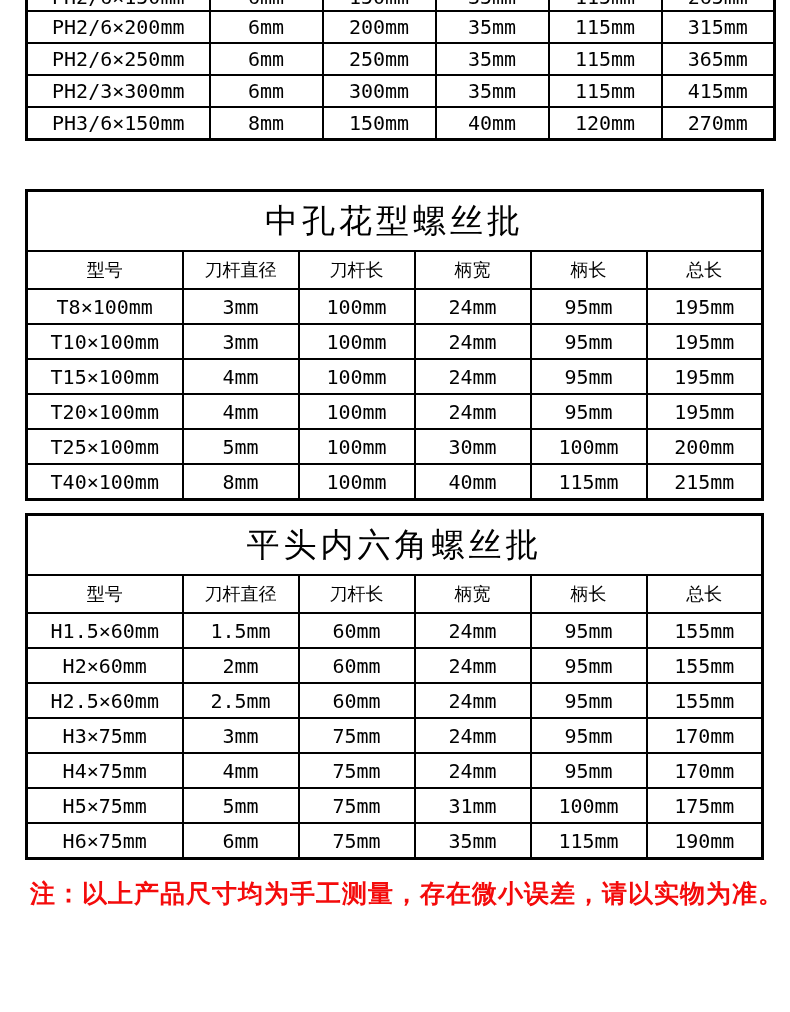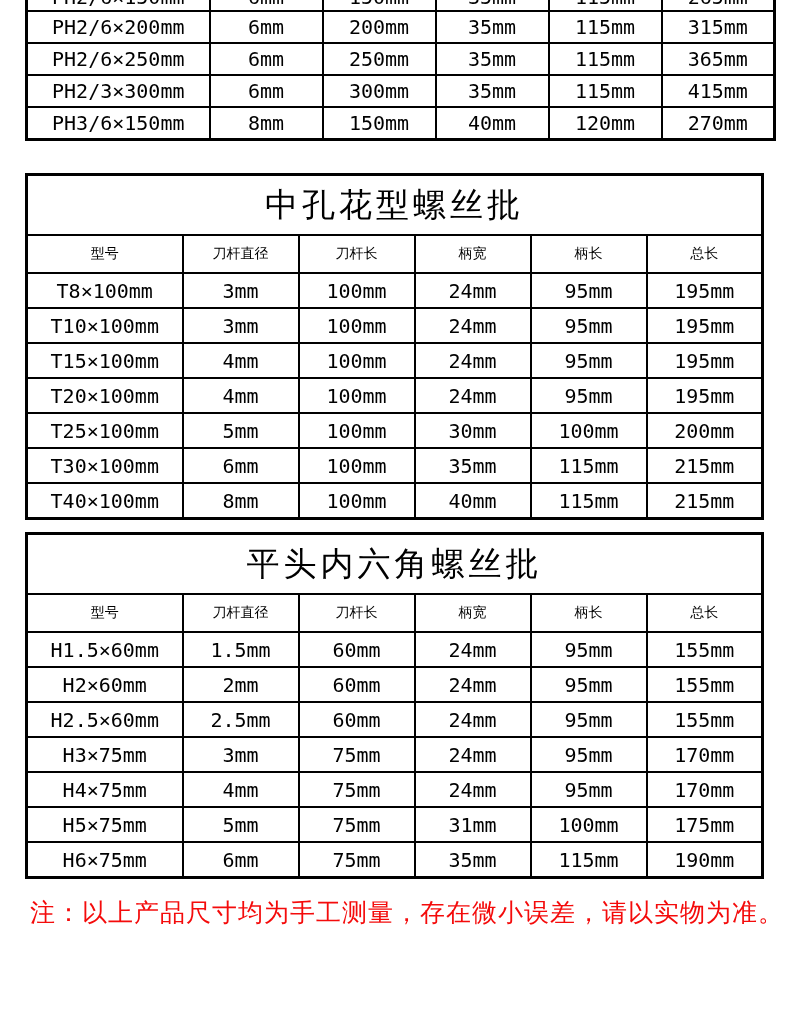--- a/index.html
+++ b/index.html
@@ -19,21 +19,21 @@
     height: 1012px;
     position: relative;
   }
   table.spec-table {
     border-collapse: collapse;
     table-layout: fixed;
     background: #fff;
     margin-left: 25px;
     border: 3px solid #000;
   }
-  table.t-first  { width: 748px; border-top: 0; margin-bottom: 32px; }
+  table.t-first  { width: 748px; border-top: 0; margin-bottom: 48px; }
   table.t-mid    { width: 738px; }
   table.t-last   { width: 738px; margin-top: 12px; }
 
   .t-first col.c-model { width: 183px; }
   .t-first col.c-val   { width: 113px; }
   .t-mid col.c-model, .t-last col.c-model { width: 156px; }
   .t-mid col.c-val,   .t-last col.c-val   { width: 116px; }
 
   table.spec-table td, table.spec-table th {
     border: 2px solid #000;
@@ -55,21 +55,21 @@
   th.title-cell {
     height: 58px;
     font-size: 33px;
     font-weight: bold;
     font-family: "DejaVu Serif", "Liberation Serif", serif;
     letter-spacing: 4px;
   }
   
   th.col-head {
     height: 36px;
-    font-size: 14px;
+    font-size: 18px;
     font-family: Liberation Mono, monospace;
     font-weight: normal;
     border-radius: 11px;
   }
 
   
   tr.clipped-row td { border-top: 0; height: 10px; }
   .clip-box {
     height: 10px;
     overflow: hidden;
@@ -228,28 +228,20 @@
         </tr>
         <tr>
           <td class="cell">T25×100mm</td>
           <td class="cell">5mm</td>
           <td class="cell">100mm</td>
           <td class="cell">30mm</td>
           <td class="cell">100mm</td>
           <td class="cell">200mm</td>
         </tr>
         <tr>
-          <td class="cell">T30×100mm</td>
-          <td class="cell">6mm</td>
-          <td class="cell">100mm</td>
-          <td class="cell">35mm</td>
-          <td class="cell">115mm</td>
-          <td class="cell">215mm</td>
-        </tr>
-        <tr>
           <td class="cell">T40×100mm</td>
           <td class="cell">8mm</td>
           <td class="cell">100mm</td>
           <td class="cell">40mm</td>
           <td class="cell">115mm</td>
           <td class="cell">215mm</td>
         </tr>
       </tbody>
     </table>
 
@@ -326,15 +318,15 @@
           <td class="cell">H6×75mm</td>
           <td class="cell">6mm</td>
           <td class="cell">75mm</td>
           <td class="cell">35mm</td>
           <td class="cell">115mm</td>
           <td class="cell">190mm</td>
         </tr>
       </tbody>
     </table>
 
-  <div class="note" style="color: rgb(244, 11, 11);">注：以上产品尺寸均为手工测量，存在微小误差，请以实物为准。</div>
+  <div class="note" style="color: rgb(244, 11, 11); font-weight: bold;">注：以上产品尺寸均为手工测量，存在微小误差，请以实物为准。</div>
 
 </div>
 
 </body></html>

